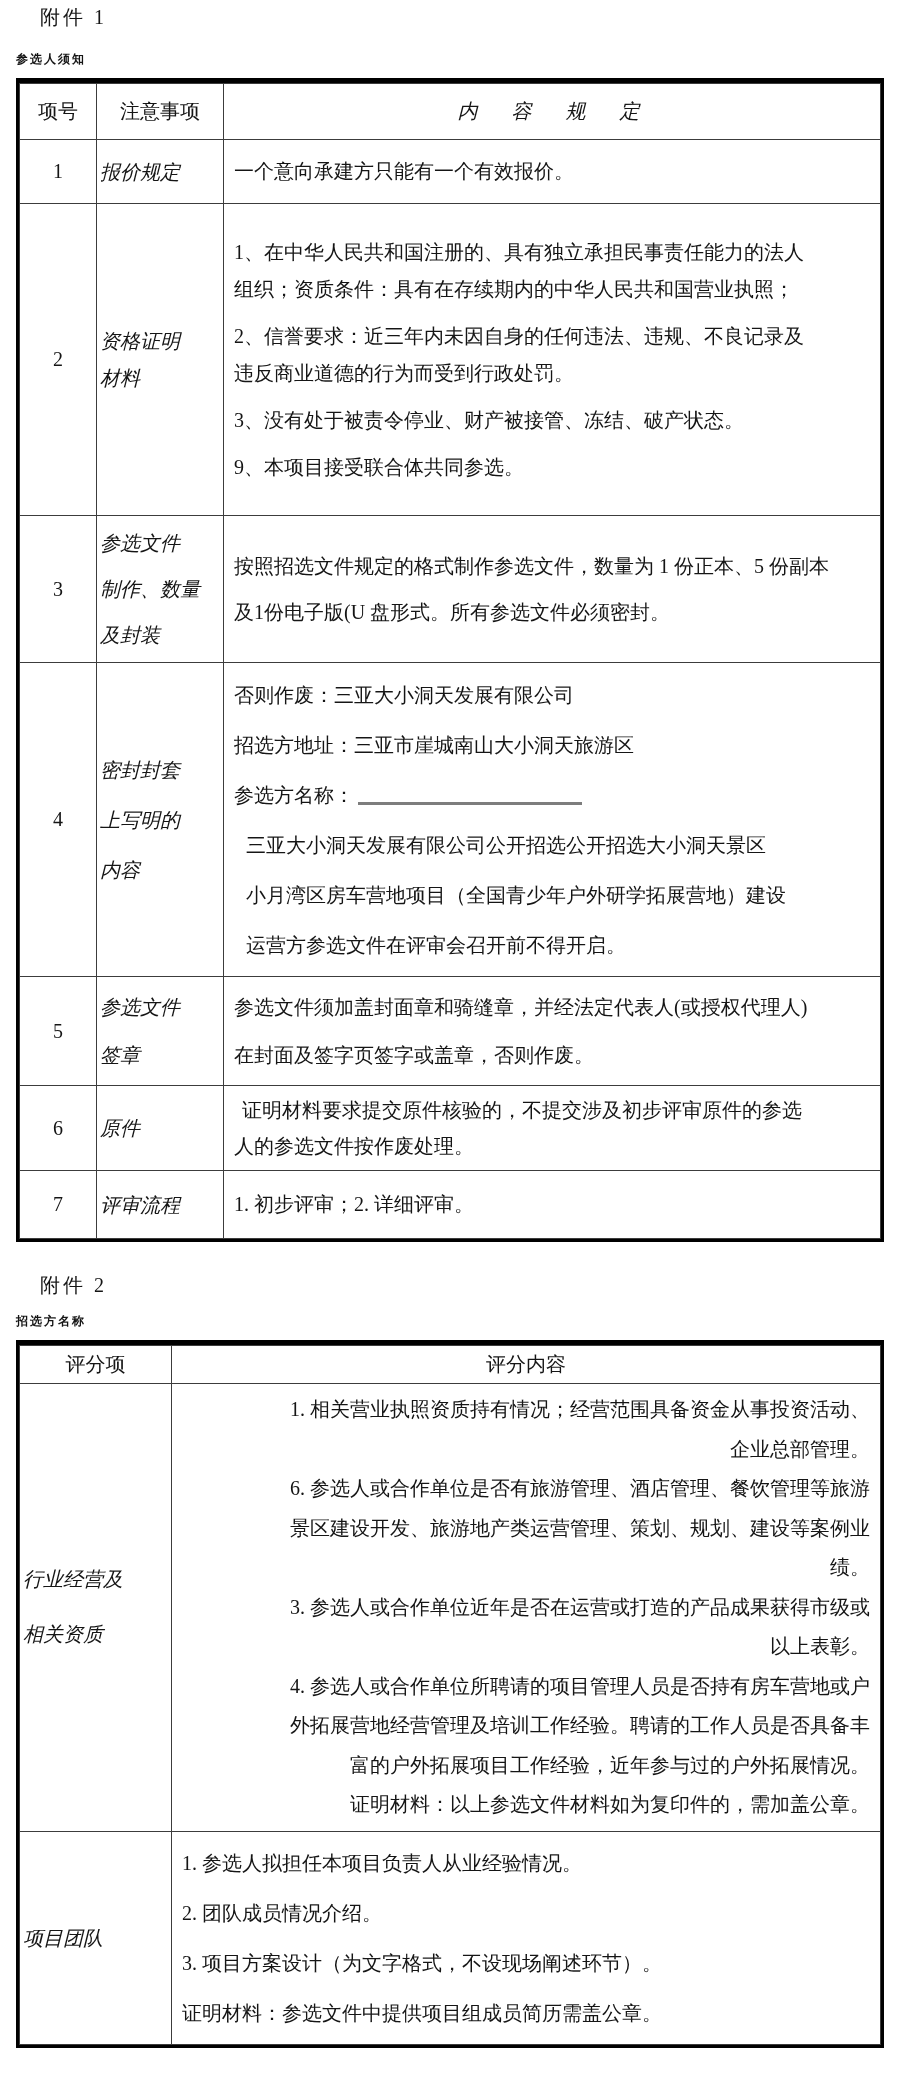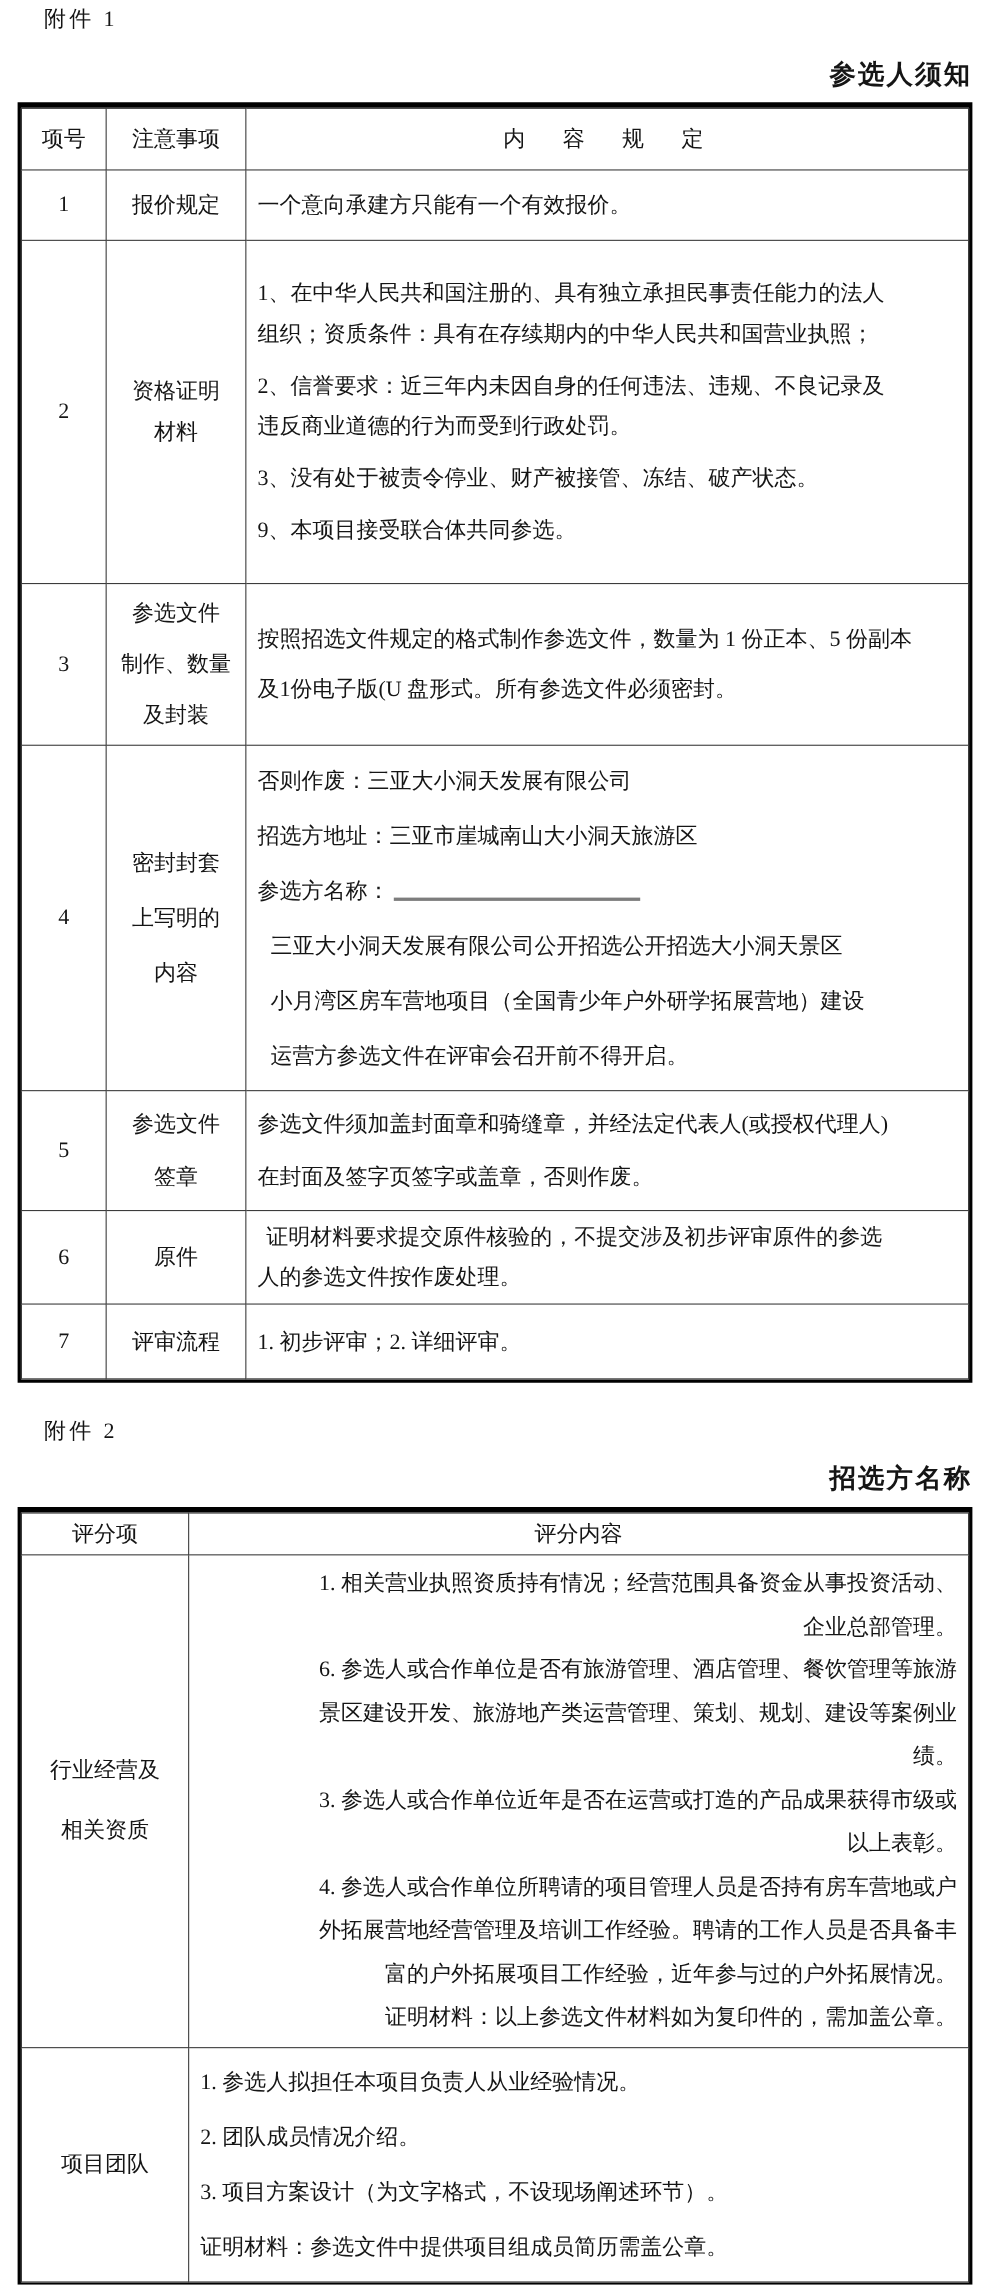--- a/index.html
+++ b/index.html
@@ -17,22 +17,22 @@
     background: #ffffff;
   }
   .attach {
     font-size: 20px;
     letter-spacing: 3px;
     padding-left: 24px;
     margin: 4px 0 20px 0;
   }
   .attach.second { margin-top: 30px; margin-bottom: 14px; }
   .ttl {
-    text-align: right;
-    font-size: 24px;
+    text-align: left;
+    font-size: 12px;
     font-weight: bold;
     letter-spacing: 2px;
     margin: 0 0 10px 0;
   }
   .tframe {
     border: 3px solid #000000;
     border-top-width: 5px;
   }
   table {
     width: 100%;
@@ -41,23 +41,23 @@
   }
   th, td {
     border: 1.5px solid #3c3c3c;
     font-size: 20px;
     font-weight: normal;
     padding: 0;
     vertical-align: middle;
   }
   th { text-align: center; height: 56px; }
   .t2 th { height: 38px; }
-  .spread { letter-spacing: 7px; }
+  .spread { letter-spacing: 7px; font-style: italic; }
   td.no { text-align: center; }
-  td.cat { text-align: center; line-height: 1.9; padding: 4px 3px; }
+  td.cat { line-height: 1.9; padding: 4px 3px; font-style: italic; }
   td.content { padding: 6px 10px; }
   td.content p { margin: 0; }
   .ln { display: block; }
 
   
   .t1 tr.r1 td { height: 64px; }
   .t1 tr.r2 td { height: 312px; }
   .t1 tr.r2 td.content p { margin: 10px 0; }
   .t1 tr.r2 .ln { line-height: 37px; }
   .t1 tr.r3 td { height: 104px; }

